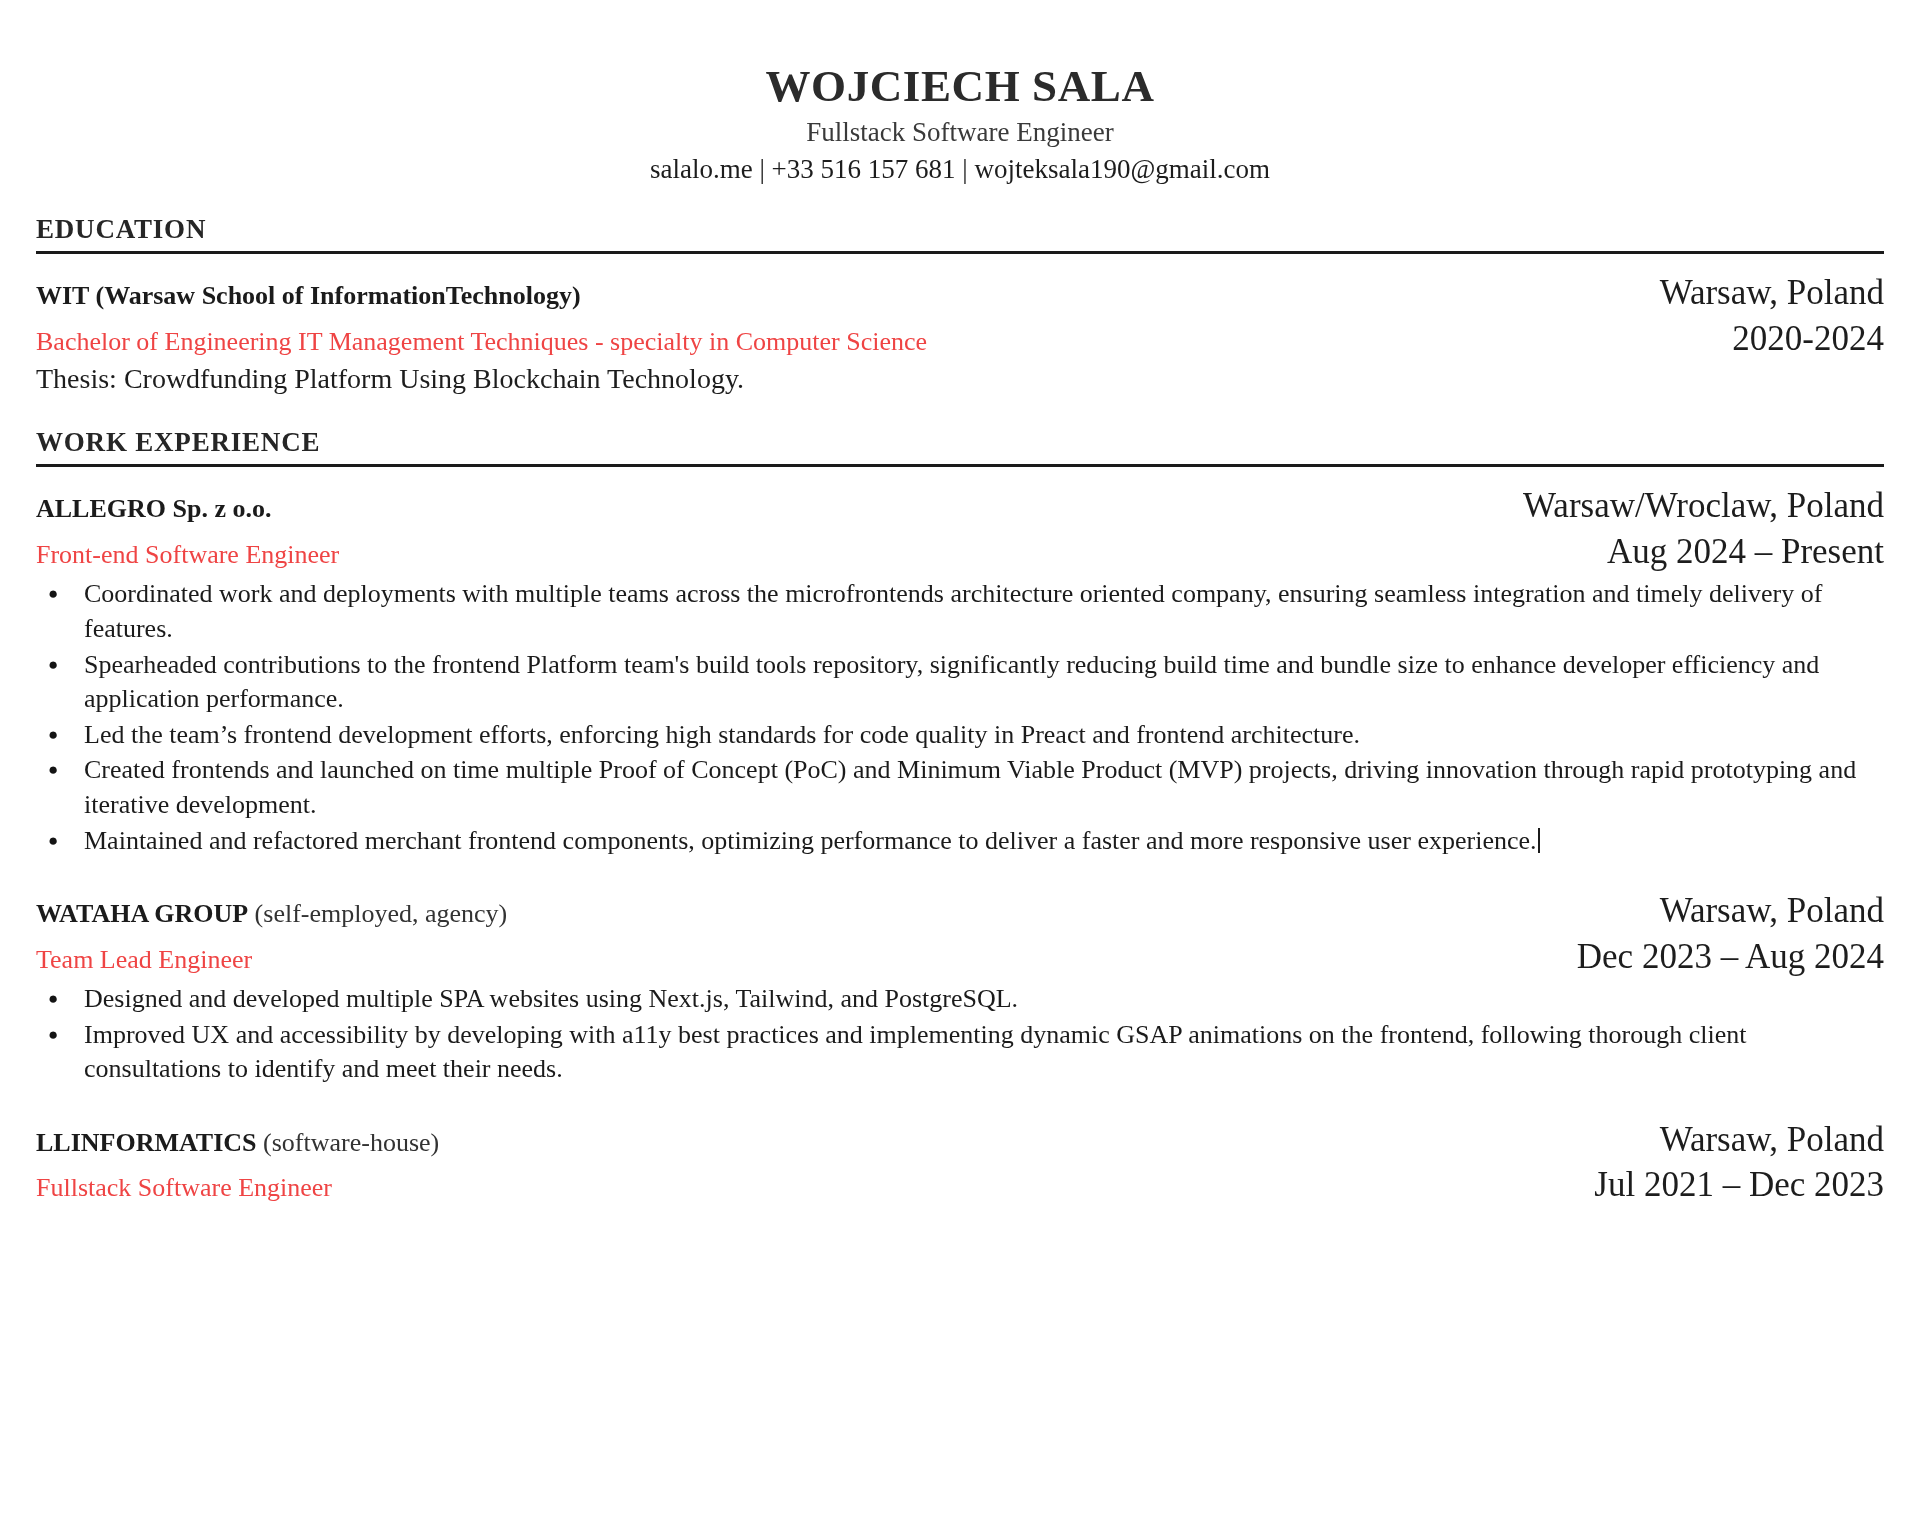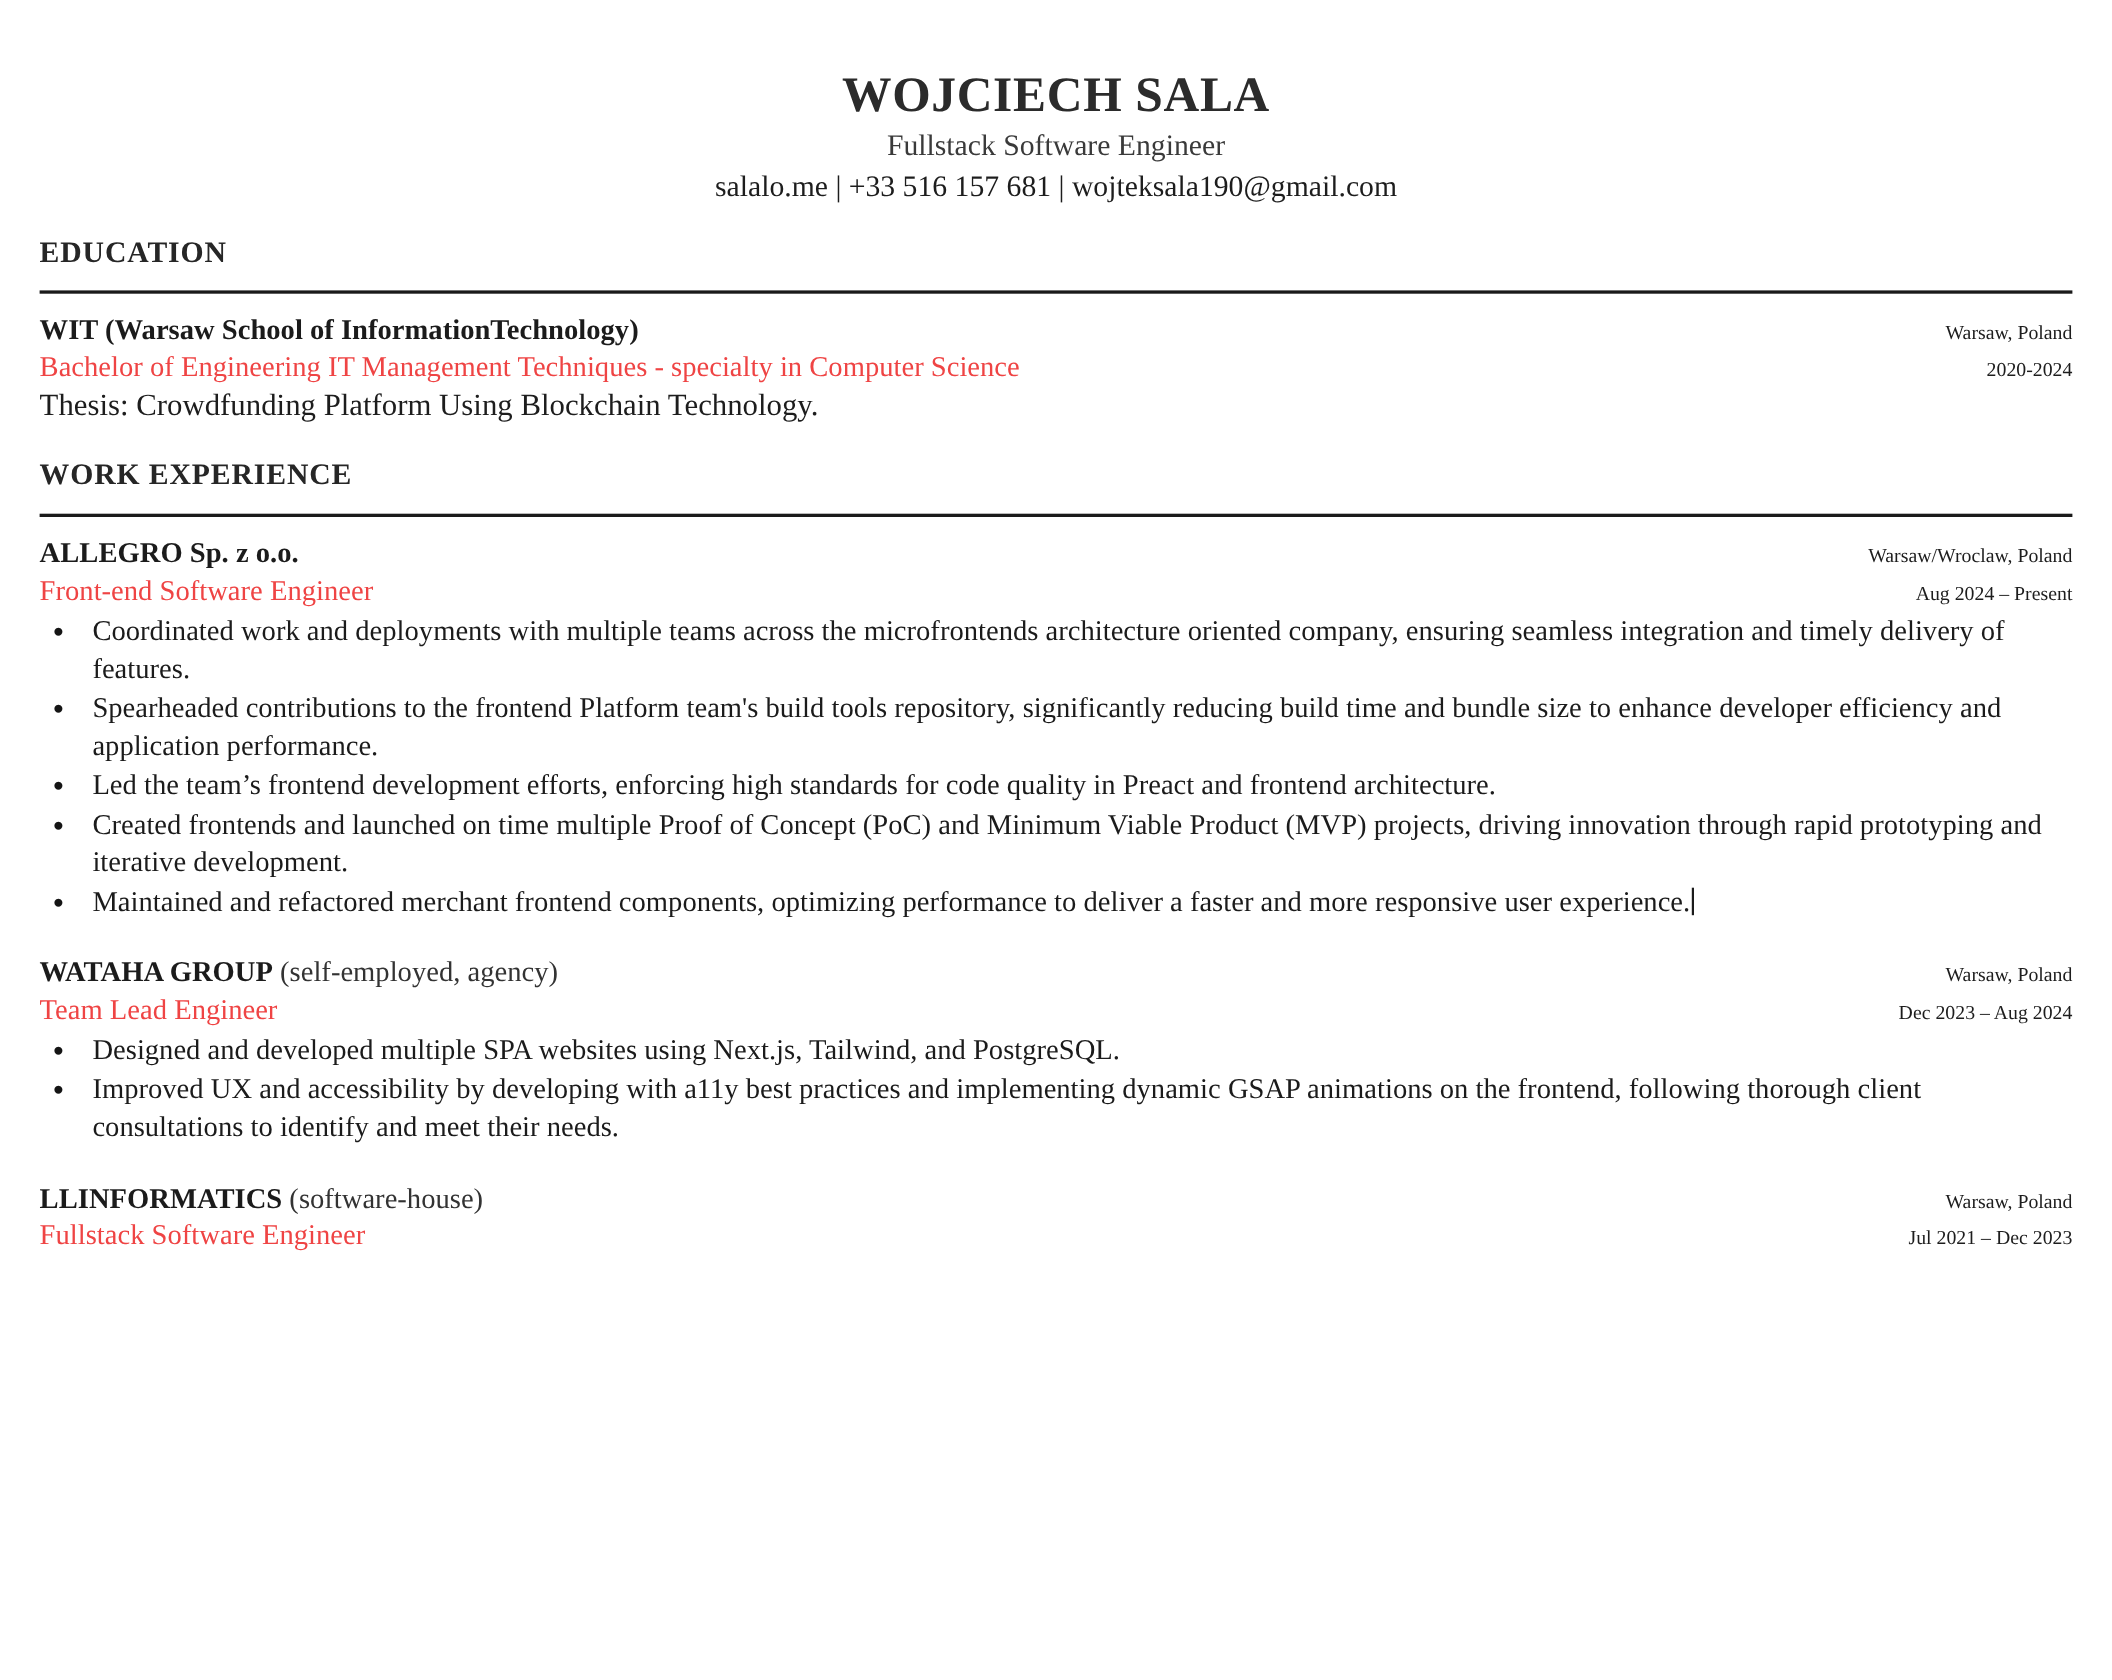--- a/index.html
+++ b/index.html
@@ -49,21 +49,21 @@
   }
 
   
   .section { margin-top: 30px; }
   .section-title {
     font-size: 27px;
     font-weight: bold;
     letter-spacing: 0.8px;
     color: #262626;
     line-height: 1.1;
-    padding-bottom: 20px;
+    padding-bottom: 7px;
   }
   .rule {
     border: 0;
     border-top: 3px solid #1a1a1a;
     margin: 0 0 16px 0;
     width: 100%;
   }
 
   .entry { margin-bottom: 6px; }
   .entry + .entry { margin-top: 30px; }
@@ -86,21 +86,21 @@
   .org-note {
     font-weight: normal;
     color: #333333;
   }
   .role {
     font-size: 26px;
     font-weight: normal;
     color: #ef4444;
   }
   .meta {
-    font-size: 18px;
+    font-size: 35px;
     color: #1d1d1d;
   }
   .plain-line {
     font-size: 28px;
     color: #1d1d1d;
     line-height: 1.30;
   }
 
   
   ul.bullets {

